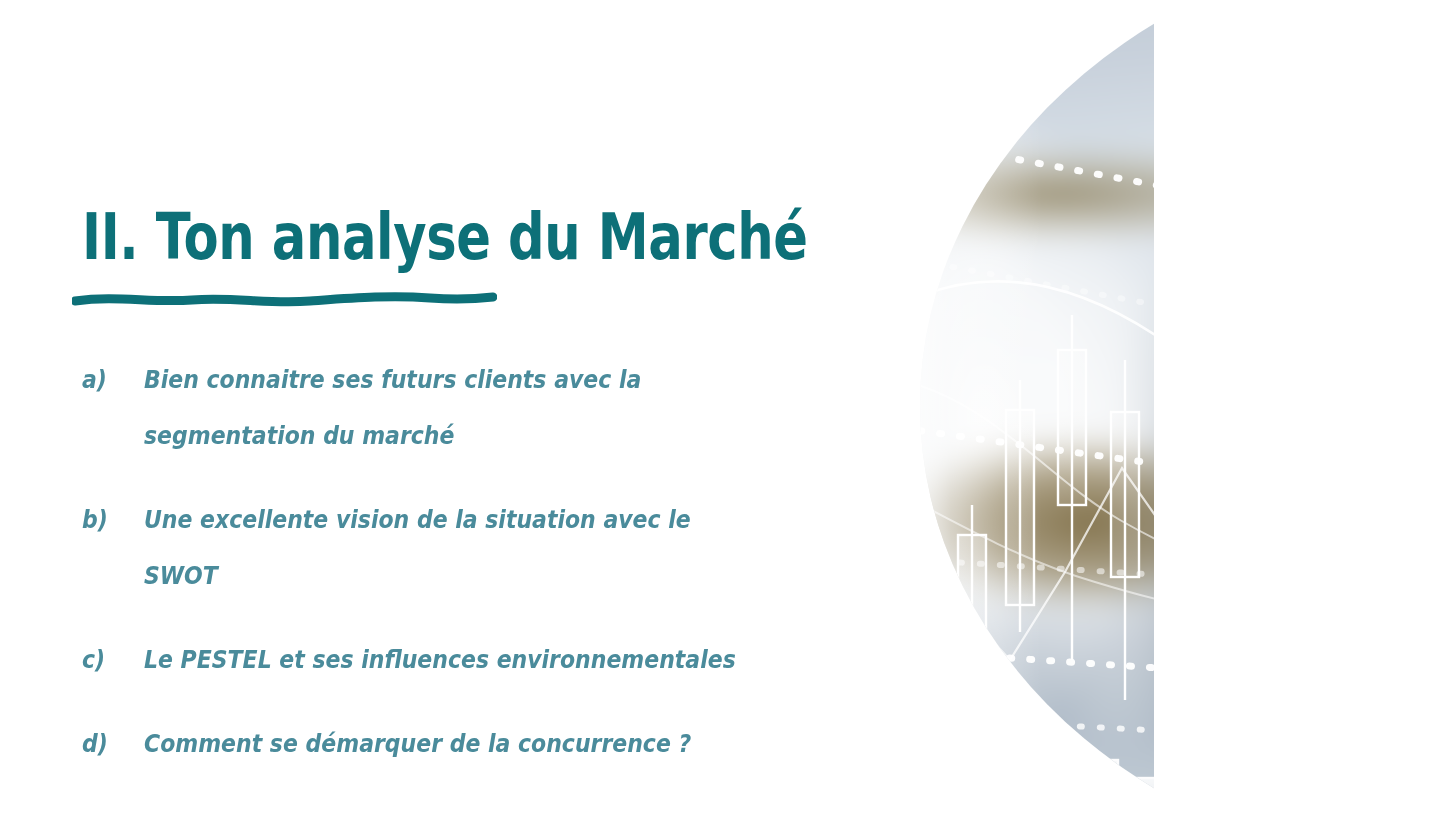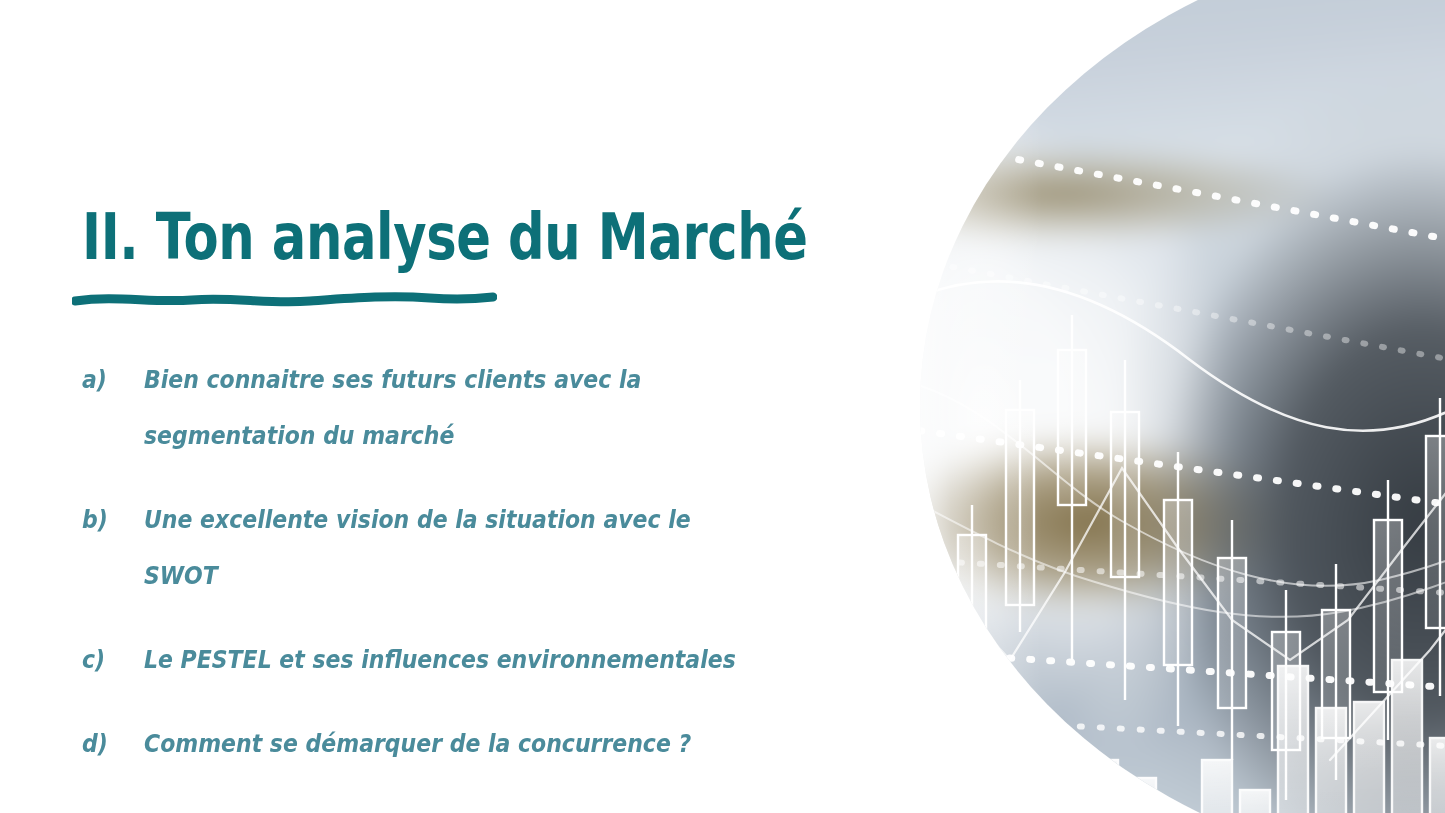--- a/index.html
+++ b/index.html
@@ -2,21 +2,21 @@
 <html><head>
 <meta charset="utf-8">
 <style>
   html, body {
     margin: 0;
     padding: 0;
     background: #ffffff;
   }
   .slide {
     position: relative;
-    width: 1445px;
+    width: 1154px;
     height: 813px;
     background: #ffffff;
     overflow: hidden;
     font-family: "DejaVu Sans", sans-serif;
   }
 
   
   .content {
     position: absolute;
     left: 0;

